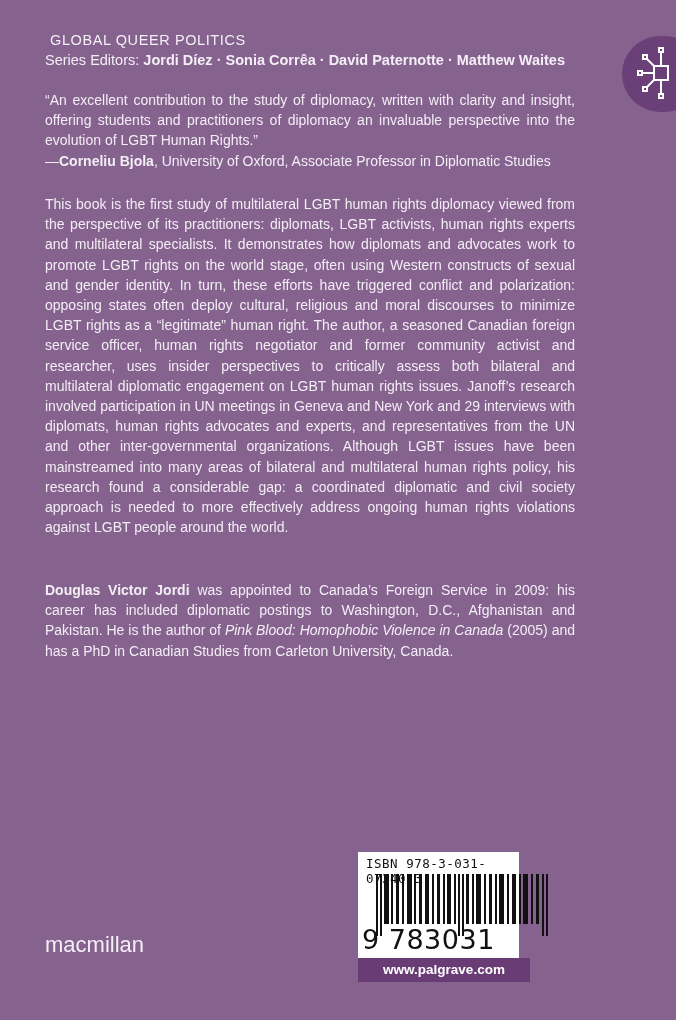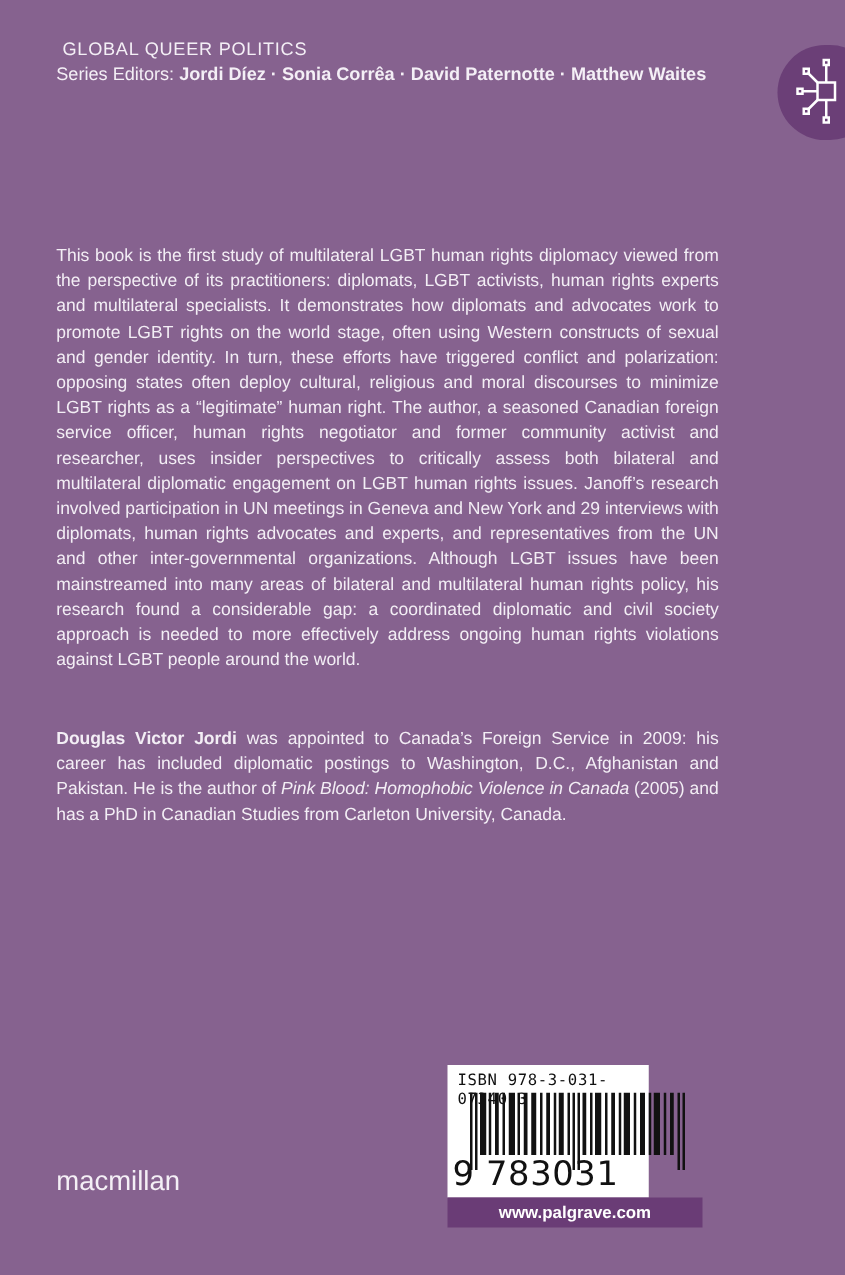--- a/index.html
+++ b/index.html
@@ -42,21 +42,21 @@
     .isbn-text {
       position:absolute; left:8px; top:4px; font-family:"DejaVu Sans Mono", monospace;
       font-size:12.5px; color:#111; letter-spacing:0.5px;
     }
     .bars { position:absolute; left:18px; top:22px; }
     .ean-digits {
       position:absolute; left:4px; top:72px; font-family:"DejaVu Sans", sans-serif;
       font-size:27px; color:#111; letter-spacing:0.5px;
     }
     .url-bar {
-      position:absolute; left:358px; top:958px; width:204px; height:24px;
+      position:absolute; left:358px; top:958px; width:172px; height:24px;
       background:#6a3c76; color:#fff; font-size:13.5px; font-weight:bold;
       text-align:center; line-height:24px;
     }
     .publisher {
       position:absolute; left:45px; top:933px; color:#f4eff6; line-height:1;
     }
     .publisher .p1 { font-size:30px; letter-spacing:-0.5px; display:block; }
     .publisher .p2 { font-size:22px; display:block; margin-top:1px; }
   </style>
 </head>
@@ -80,20 +80,22 @@
         <rect x="6" y="27" width="4" height="4"></rect>
       <line x1="22" y1="22" x2="14" y2="14"></line>
         <rect x="11" y="11" width="4" height="4"></rect>
       <line x1="22" y1="36" x2="14" y2="44"></line>
         <rect x="11" y="43" width="4" height="4"></rect>
     </g>
   </svg>
 </div>
 
 <div class="text-block quote">
+  <div>“An excellent contribution to the study of diplomacy, written with clarity and insight, offering students and practitioners of diplomacy an invaluable perspective into the evolution of LGBT Human Rights.”</div>
+  <div class="attr"><span>—</span><b>Corneliu Bjola</b><span>, University of Oxford, Associate Professor in Diplomatic Studies</span></div>
 </div>
 
 <div class="text-block desc">This book is the first study of multilateral LGBT human rights diplomacy viewed from the perspective of its practitioners: diplomats, LGBT activists, human rights experts and multilateral specialists. It demonstrates how diplomats and advocates work to promote LGBT rights on the world stage, often using Western constructs of sexual and gender identity. In turn, these efforts have triggered conflict and polarization: opposing states often deploy cultural, religious and moral discourses to minimize LGBT rights as a “legitimate” human right. The author, a seasoned Canadian foreign service officer, human rights negotiator and former community activist and researcher, uses insider perspectives to critically assess both bilateral and multilateral diplomatic engagement on LGBT human rights issues. Janoff’s research involved participation in UN meetings in Geneva and New York and 29 interviews with diplomats, human rights advocates and experts, and representatives from the UN and other inter-governmental organizations. Although LGBT issues have been mainstreamed into many areas of bilateral and multilateral human rights policy, his research found a considerable gap: a coordinated diplomatic and civil society approach is needed to more effectively address ongoing human rights violations against LGBT people around the world.</div>
 
 <div class="text-block bio"><b>Douglas Victor Jordi</b><span> was appointed to Canada’s Foreign Service in 2009: his career has included diplomatic postings to Washington, D.C., Afghanistan and Pakistan. He is the author of </span><i>Pink Blood: Homophobic Violence in Canada</i><span> (2005) and has a PhD in Canadian Studies from Carleton University, Canada.</span></div>
 
 <div class="barcode-box">
   <div class="isbn-text">ISBN 978-3-031-07340-3</div>
   <svg class="bars" width="180" height="62" viewBox="0 0 180 62">
     <g fill="#111">

